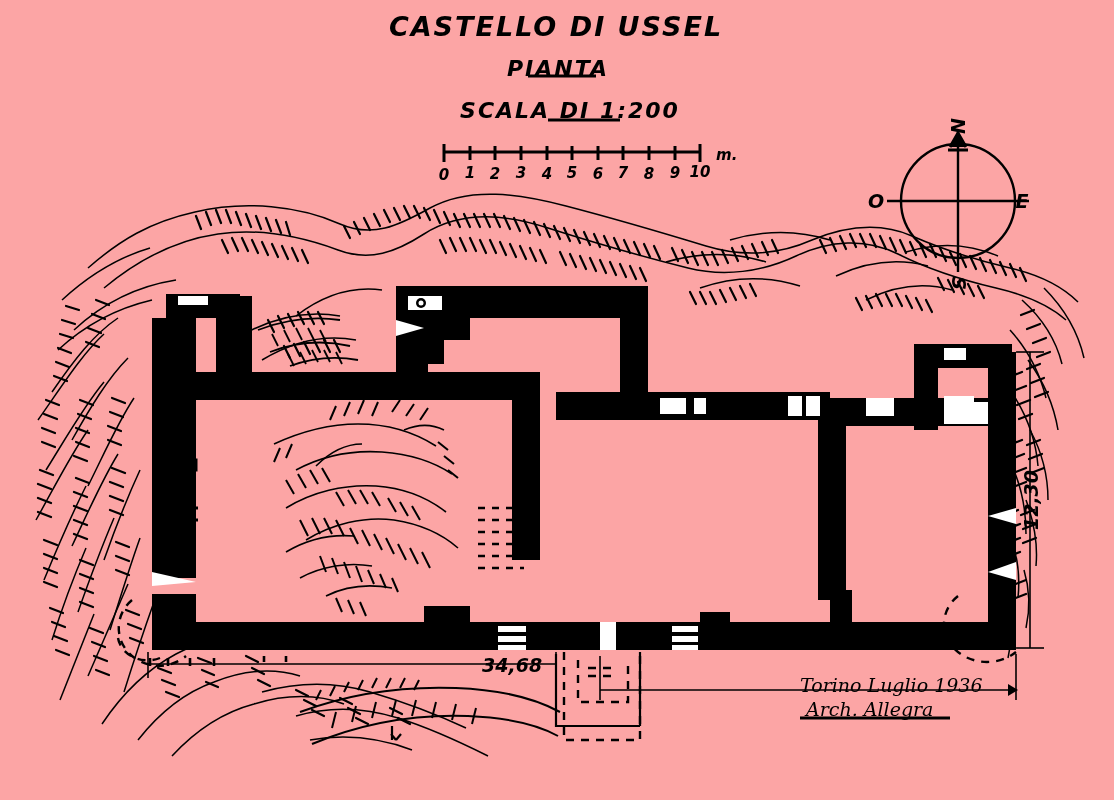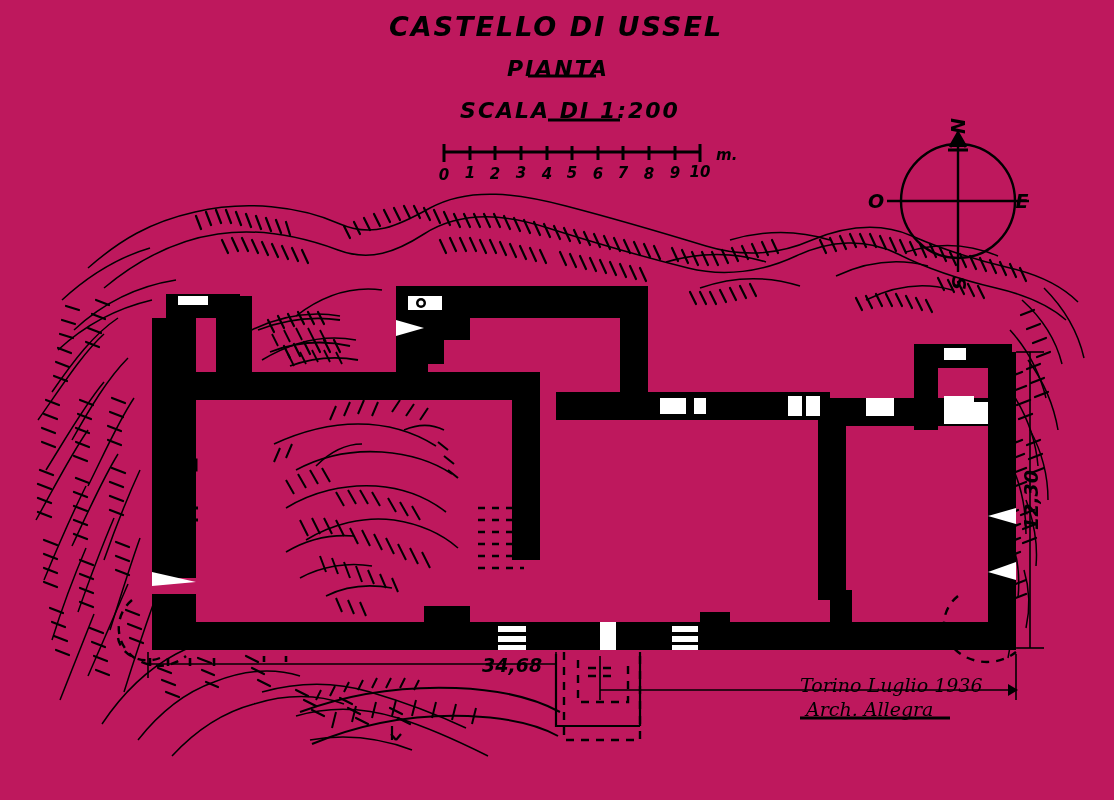--- a/index.html
+++ b/index.html
@@ -1,17 +1,17 @@
 <!DOCTYPE html>
 <html><head>
 <meta charset="utf-8">
 <style>
   html,body{margin:0;padding:0;background:#ffffff;}
   body{width:1114px;height:800px;overflow:hidden;font-family:"Liberation Serif",serif;}
-  #sheet{position:relative;width:1114px;height:800px;background:#be185d;}
+  #sheet{position:relative;width:1114px;height:800px;background:#fca5a5;}
   #sheet svg{position:absolute;top:0;left:0;}
   .hand{font-family:"DejaVu Sans",sans-serif;font-weight:700;fill:#000;}
   .ttl{font-size:27px;letter-spacing:2px;font-style:italic;}
   .sub{font-size:22px;letter-spacing:2px;font-style:italic;}
   .num{font-size:15px;font-style:italic;font-weight:700;}
   .dim{font-size:19px;font-style:italic;font-weight:700;}
   .cmp{font-size:19px;font-style:italic;font-weight:700;}
   .sig{font-family:"DejaVu Serif",serif;font-style:italic;font-size:19px;fill:#000;}
 </style>
 </head>

